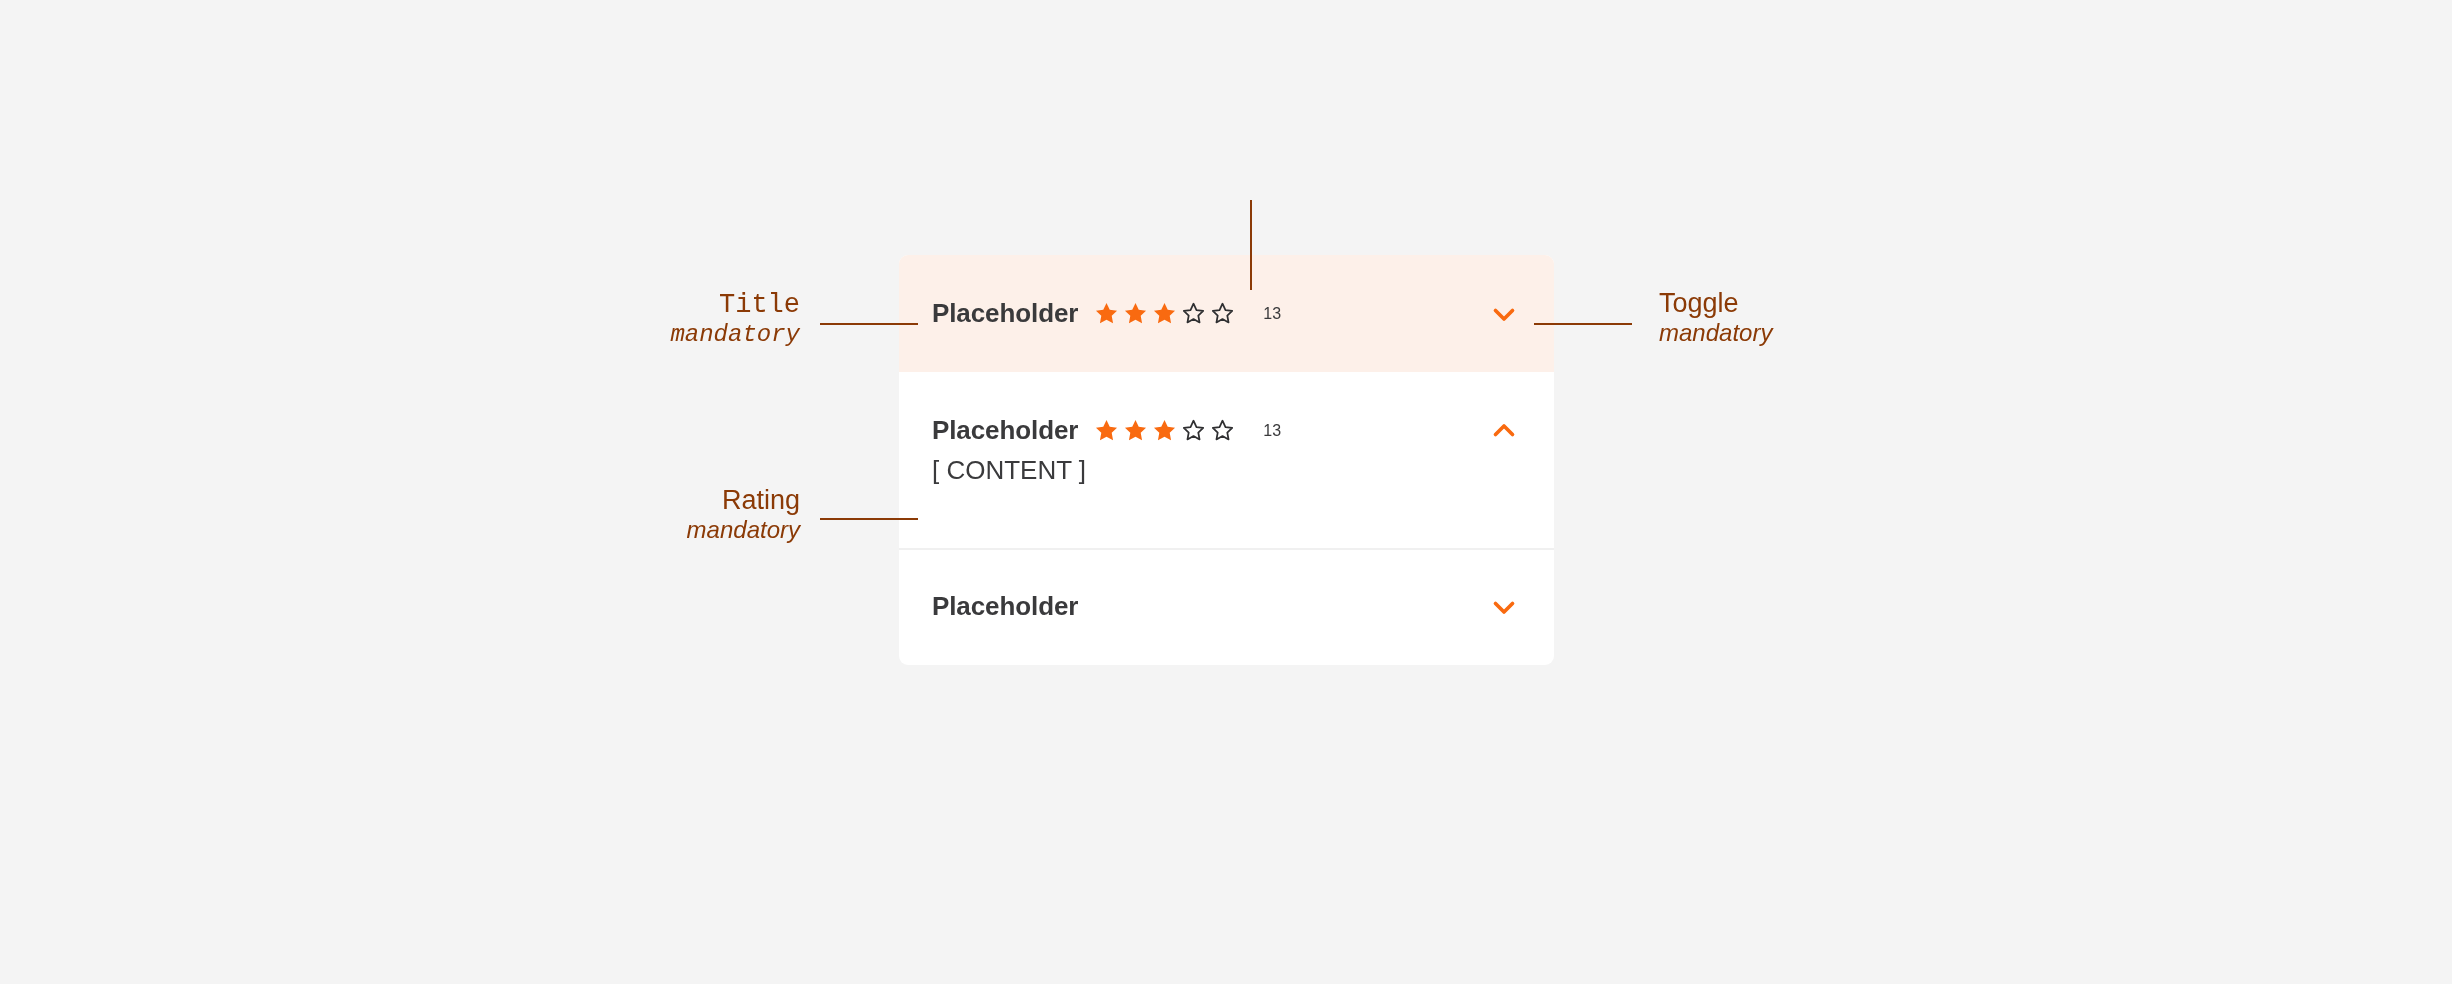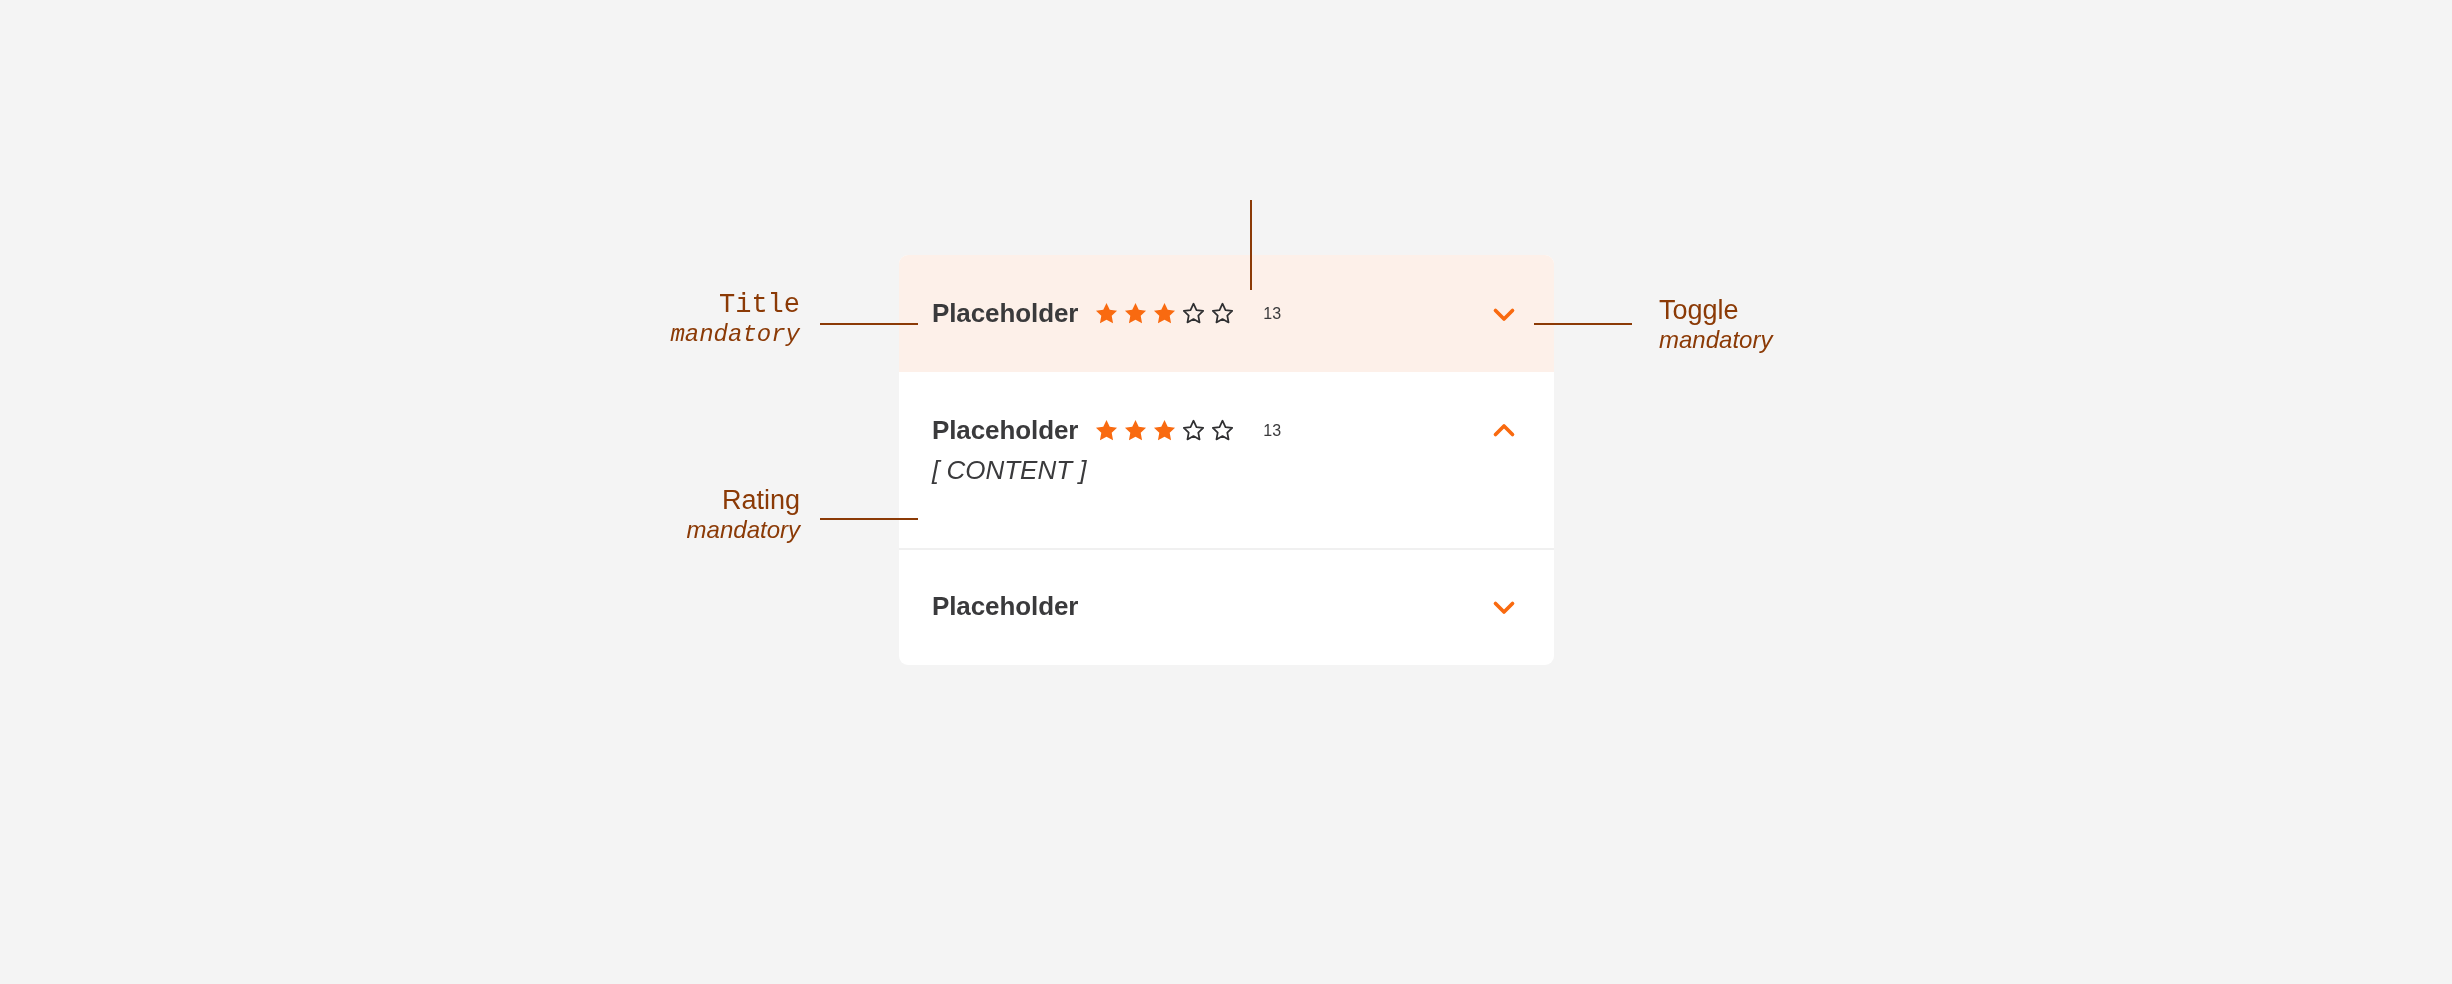--- a/index.html
+++ b/index.html
@@ -103,21 +103,20 @@
     display: block;
   }
 
   .acc-panel {
     padding: 0 33px 62px 33px;
   }
   .acc-content {
     font-size: 26px;
     color: #3a3a3c;
     margin-top: -34px;
-    font-style: italic;
   }
 
   
   .annotation {
     position: absolute;
     color: #8b3a06;
     z-index: 3;
   }
   .ann-title {
     font-size: 27px;
@@ -145,21 +144,21 @@
   
   #ann-rating   { left: 1100px; top: 116px; width: 300px; }
   #conn-rating  { left: 1250px; top: 200px; height: 90px; }
 
   #ann-title    { left: 560px;  top: 290px; width: 240px; font-family: Liberation Mono, monospace; }
   #conn-title   { left: 820px;  top: 323px; width: 98px; }
 
   #ann-content  { left: 560px;  top: 485px; width: 240px; }
   #conn-content { left: 820px;  top: 518px; width: 98px; }
 
-  #ann-toggle   { left: 1659px; top: 295px; width: 300px; }
+  #ann-toggle   { left: 1659px; top: 288px; width: 300px; }
   #conn-toggle  { left: 1534px; top: 323px; width: 98px; }
 </style>
 </head>
 <body>
 
 <div class="stage">
 
   <div class="connector vertical" id="conn-rating"></div>
 
   <div class="annotation align-right" id="ann-title">

